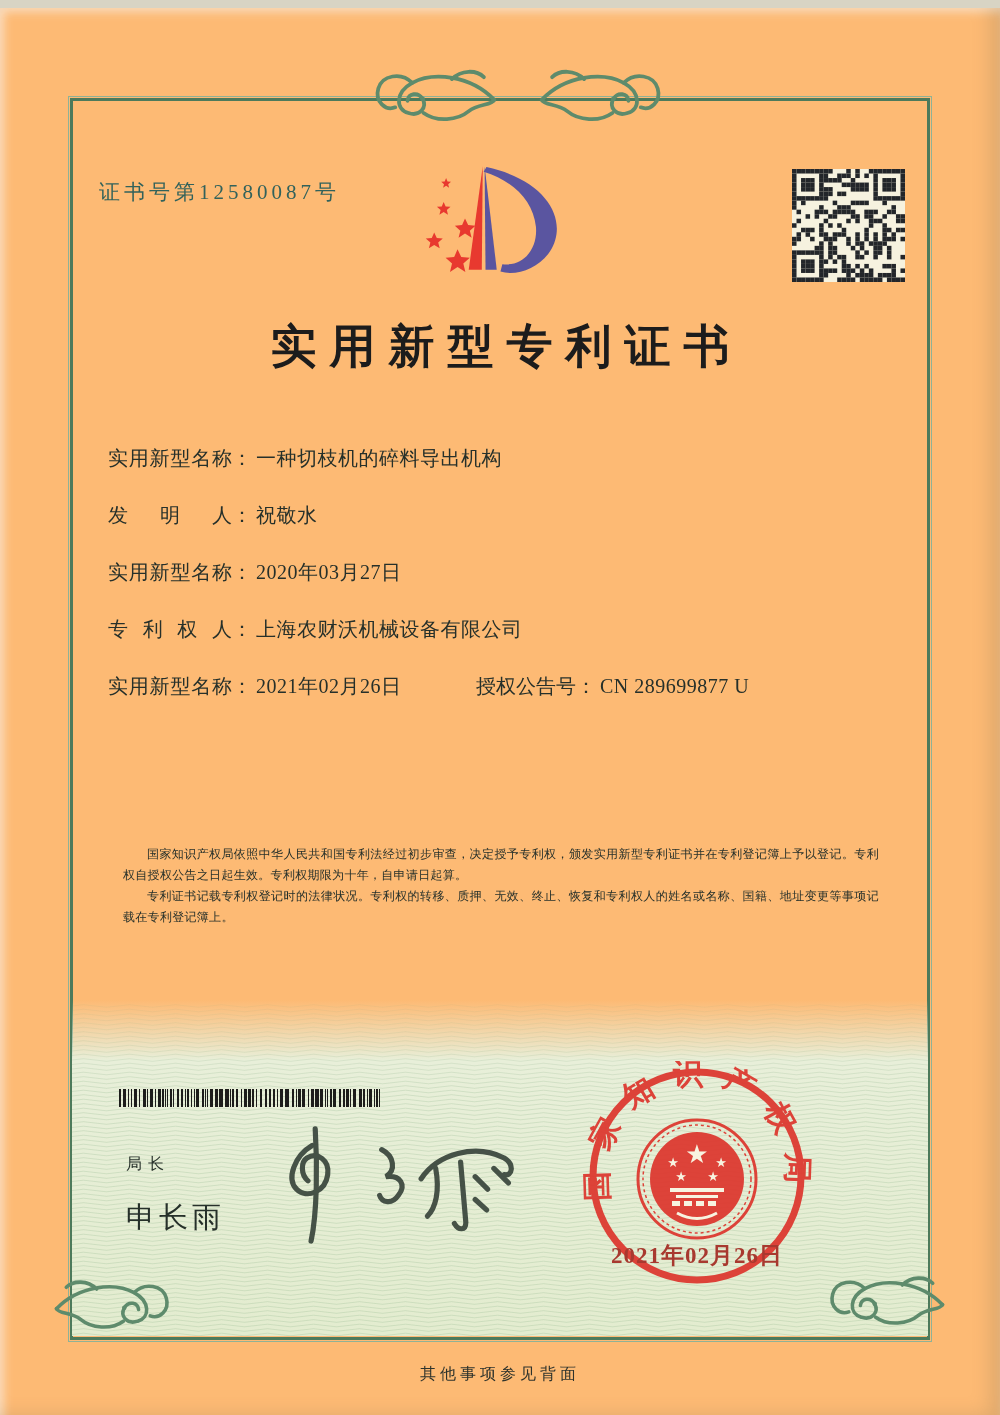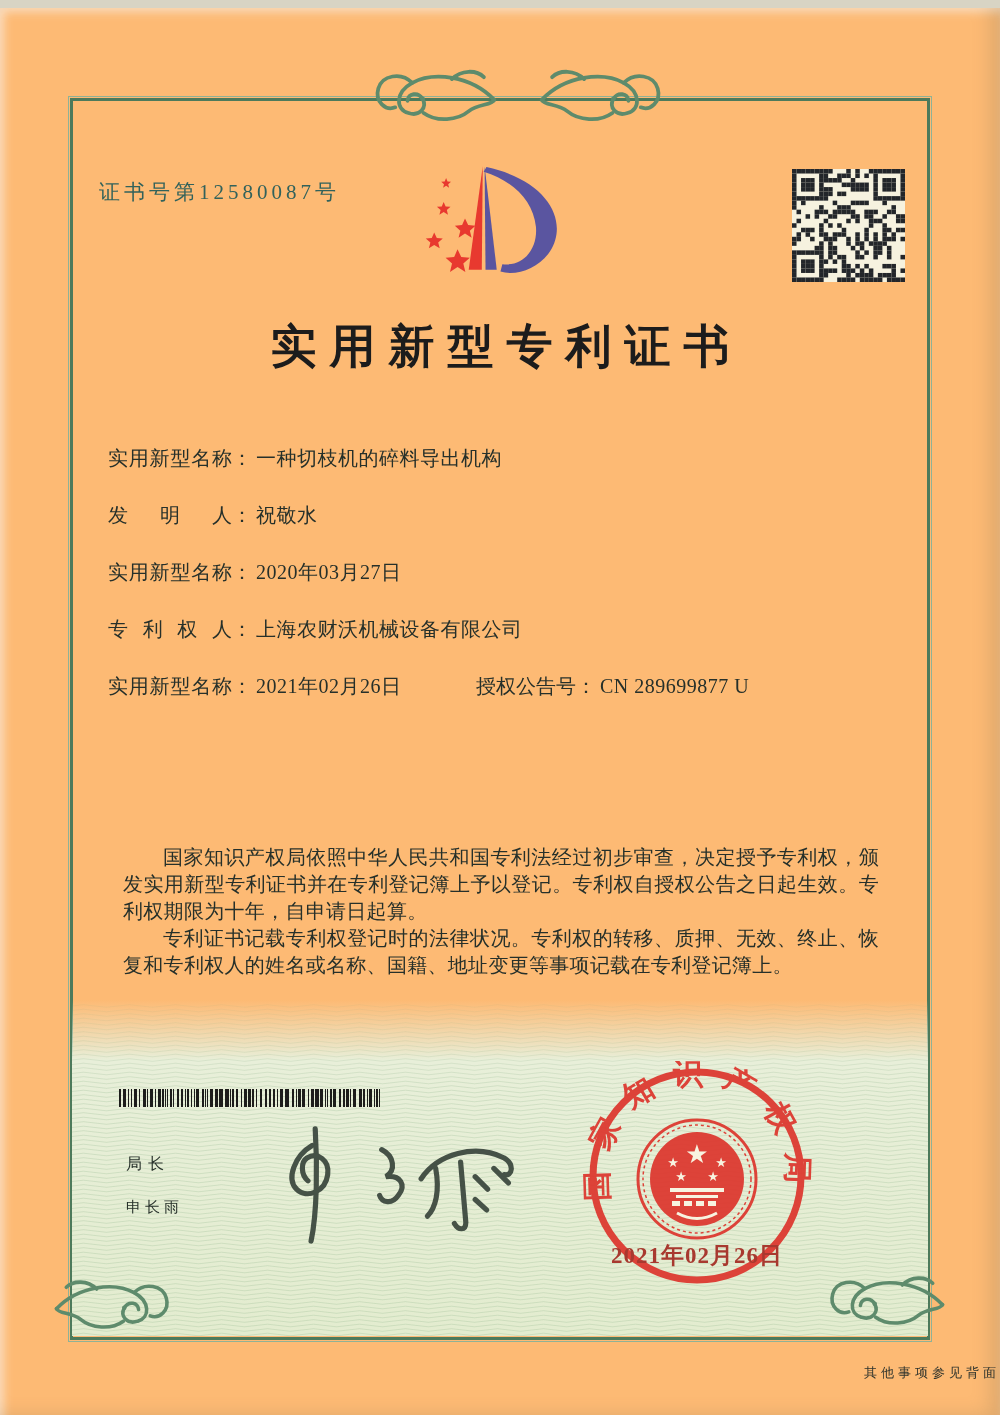--- a/index.html
+++ b/index.html
@@ -32,31 +32,31 @@
   
   .fields{position:absolute; left:108px; top:436px; width:756px;}
   .field-row{position:relative; line-height:28px; margin-bottom:29px; font-size:20px; white-space:nowrap;}
   .field-label{display:inline-block; width:124px; text-align:justify; text-align-last:justify; vertical-align:top;}
   .colon{display:inline-block; margin-right:4px;}
   .field-value{letter-spacing:.5px;}
   .pair2{position:absolute; left:368px; top:0; white-space:nowrap;}
   .pair2 .field-label{width:auto; text-align-last:auto;}
   
   .body-text{position:absolute; left:123px; top:836px; width:756px;}
-  .body-text p{margin:0; font-size:20px; line-height:27px; text-indent:2em; text-align:justify; letter-spacing:.3px;}
+  .body-text p{margin:0; font-size:12px; line-height:21px; text-indent:2em; text-align:justify; letter-spacing:.3px;}
   
   .barcode{position:absolute; left:119px; top:1081px; width:263px; height:18px;}
   .director-title{position:absolute; left:126px; top:1146px; font-size:16px; letter-spacing:6px;}
-  .director-name{position:absolute; left:126px; top:1190px; font-size:15px; letter-spacing:4px;}
+  .director-name{position:absolute; left:126px; top:1190px; font-size:29px; letter-spacing:4px;}
   .signature{position:absolute; left:255px; top:1112px; width:270px; height:130px;}
   .seal{position:absolute; left:582px; top:1053px; width:230px; height:230px; opacity:.95;}
   .seal-date{position:absolute; left:590px; top:1232px; width:214px; text-align:center;
     font-size:23px; font-weight:700; letter-spacing:1px; color:var(--date-red,#a8392f); z-index:5;}
   .page-number{position:absolute; left:0; top:1296px; width:100%; text-align:center; font-size:18px; letter-spacing:2px; color:#2e332c;}
-  .back-note{position:absolute; left:0; top:1356px; width:100%; text-align:right; font-size:13px; letter-spacing:4px; color:#2e332c;}
+  .back-note{position:absolute; left:0; top:1356px; width:100%; text-align:center; font-size:16px; letter-spacing:4px; color:#2e332c;}
   .seal-ring-text{font-family:"Liberation Serif","DejaVu Serif",serif; font-weight:700;}
 </style>
 </head>
 <body>
 
 <div class="paper">
 
   <svg width="0" height="0" style="position:absolute">
     <defs>
       <symbol id="orn" viewBox="0 0 140 70">

